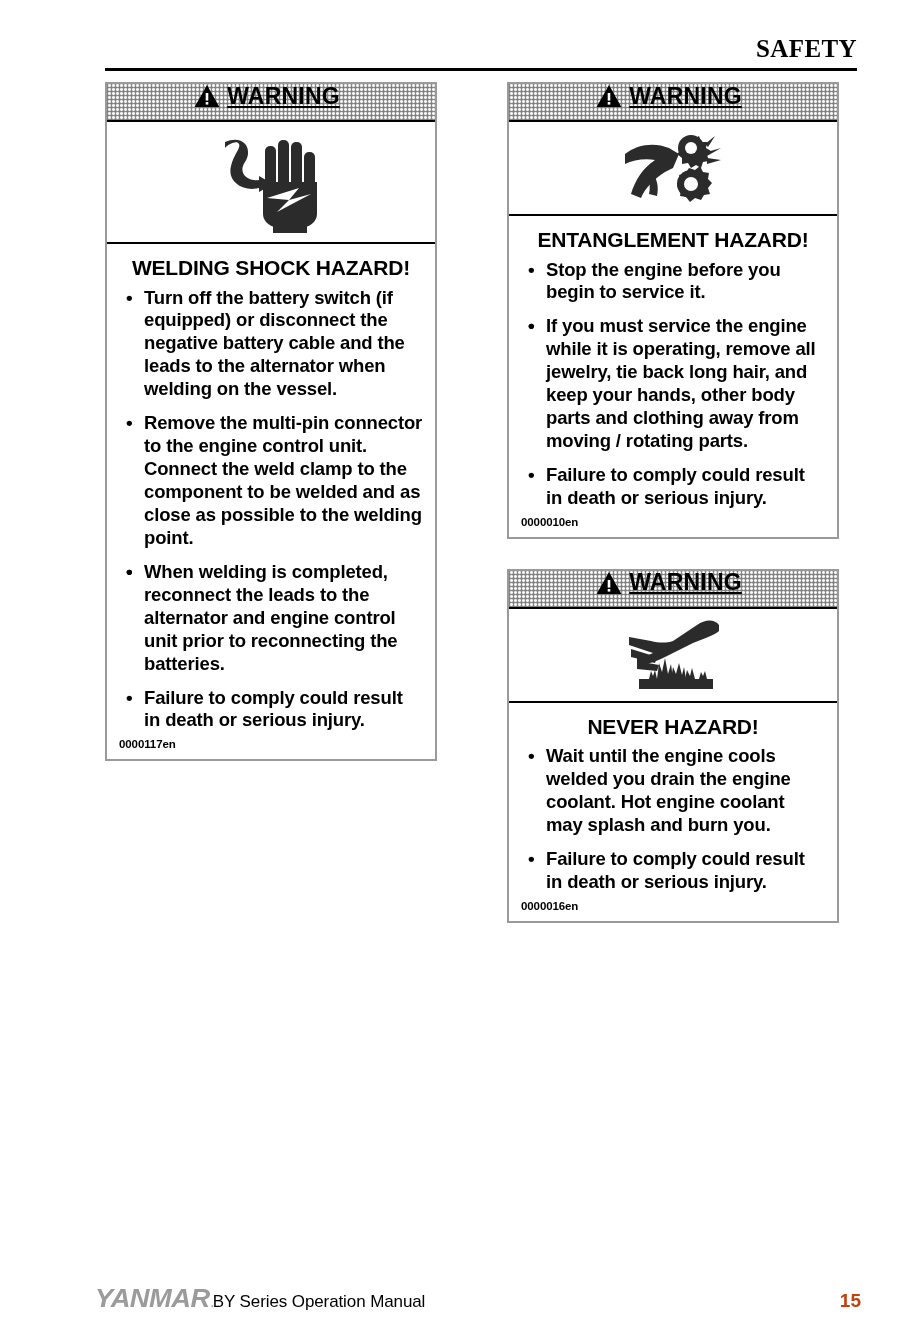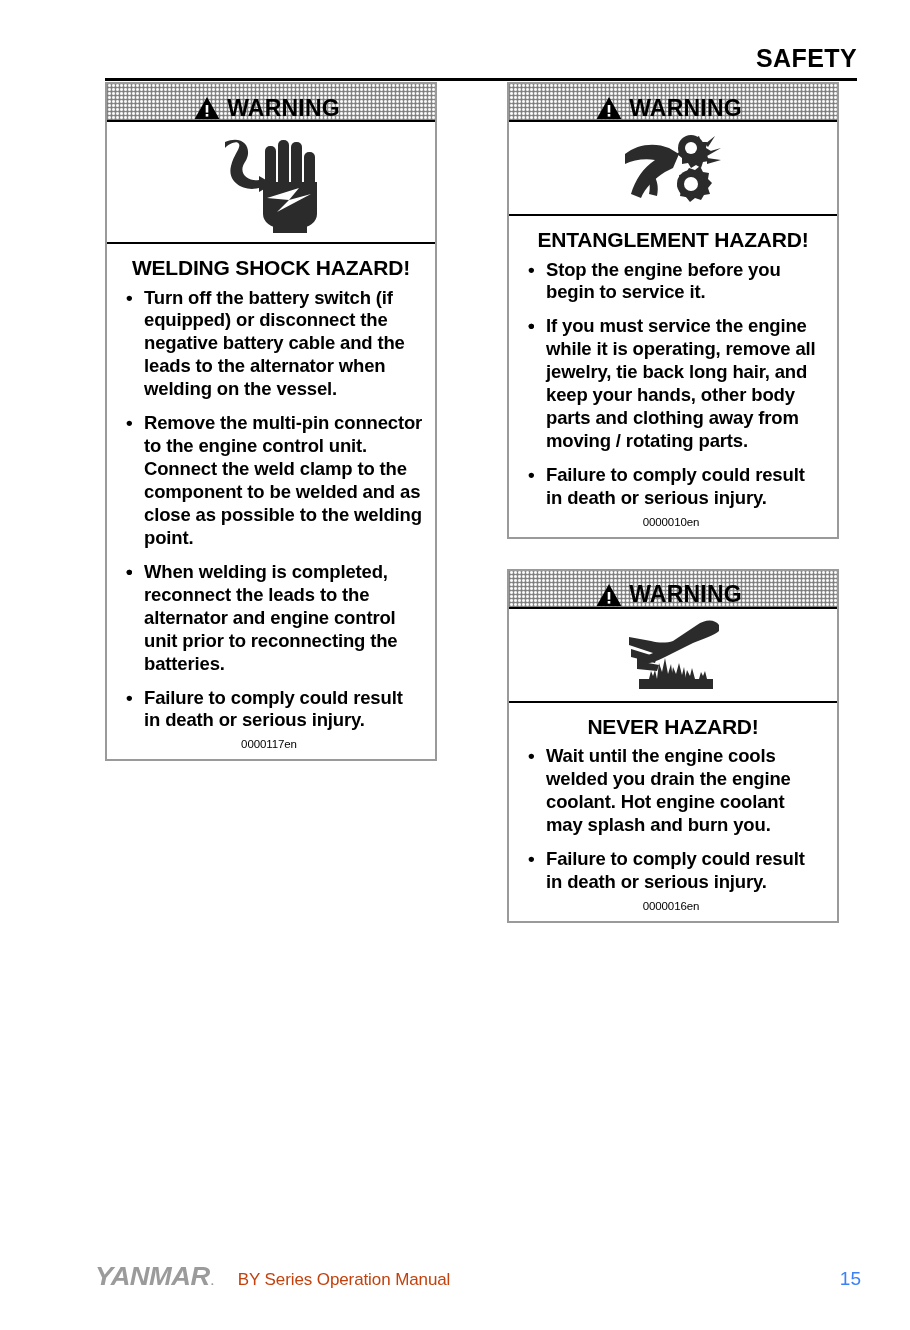--- a/index.html
+++ b/index.html
@@ -13,22 +13,23 @@
     font-family: "Liberation Sans", sans-serif;
     color: #000000;
     position: relative;
     overflow: hidden;
   }
 
   
   .page-header {
     position: absolute;
     left: 105px;
-    top: 46px;
+    top: 36px;
     width: 752px;
+    font-family: Liberation Serif, serif;
   }
   .page-header-title {
     text-align: right;
     font-size: 25px;
     font-weight: bold;
     letter-spacing: 0.4px;
     line-height: 1;
     color: #000;
   }
   .page-header-rule {
@@ -57,32 +58,33 @@
     border: 2px solid #9a9a9a;
     background: #fff;
     box-sizing: border-box;
     width: 100%;
     margin-bottom: 30px;
   }
   .warn-banner {
     height: 36px;
     position: relative;
     display: flex;
-    align-items: flex-end;
+    align-items: flex-start;
     justify-content: center;
     
     background-color: #c9c9c9;
     background-image:
       linear-gradient(0deg, rgba(120,120,120,0.85) 1px, transparent 1px),
       linear-gradient(90deg, rgba(120,120,120,0.85) 1px, transparent 1px),
       linear-gradient(0deg, rgba(255,255,255,0.75) 1px, transparent 1px),
       linear-gradient(90deg, rgba(255,255,255,0.75) 1px, transparent 1px);
     background-size: 4px 4px, 4px 4px, 4px 4px, 4px 4px;
     background-position: 0 0, 0 0, 2px 2px, 2px 2px;
     border-bottom: 2px solid #000;
+    text-decoration: underline;
   }
   .warn-banner-inner {
     display: flex;
     align-items: center;
     gap: 7px;
     transform: translateX(-4px);
   }
   .warn-tri { display: block; }
   .warn-banner-text {
     font-size: 23px;
@@ -128,33 +130,33 @@
   }
   .warn-list li:last-child { margin-bottom: 4px; }
   .warn-list li .bullet {
     position: absolute;
     left: 7px;
     top: -1px;
     font-size: 19px;
     line-height: 1.24;
   }
   .warn-code {
-    text-align: center;
+    text-align: left;
     font-size: 11.5px;
-    font-weight: normal;
+    font-weight: bold;
     letter-spacing: -0.1px;
     color: #000;
     padding: 2px 4px 5px 0;
   }
 
   
   .page-footer {
     position: absolute;
     left: 95px;
-    bottom: 40px;
+    bottom: 18px;
     width: 766px;
     display: flex;
     align-items: baseline;
   }
   .brand-logo {
     font-size: 26px;
     font-weight: bold;
     font-style: italic;
     letter-spacing: -0.5px;
     color: #9b9b9b;
@@ -165,29 +167,29 @@
   .brand-reg {
     font-size: 11px;
     font-style: normal;
     font-weight: bold;
     color: #9b9b9b;
     vertical-align: baseline;
     margin-left: 1px;
   }
   .footer-manual {
     font-size: 17px;
-    margin-left: 30px;
-    color: #c2410c;
+    margin-left: 5px;
+    color: #000000;
     letter-spacing: -0.1px;
   }
   .footer-page {
     margin-left: auto;
     font-size: 19px;
-    font-weight: normal;
-    color: #3b82f6;
+    font-weight: bold;
+    color: #c2410c;
   }
 </style>
 </head>
 <body>
 
 <div class="page-header">
   <div class="page-header-title">SAFETY</div>
   <div class="page-header-rule"></div>
 </div>
 

